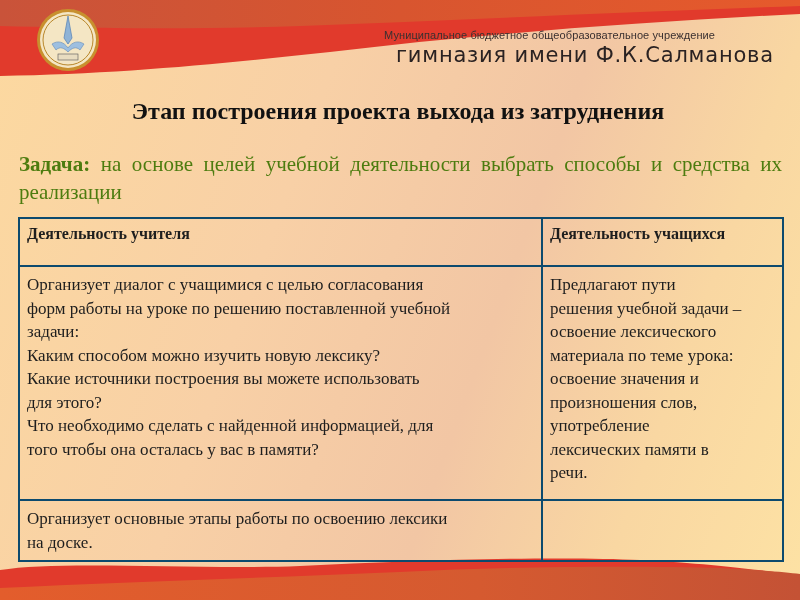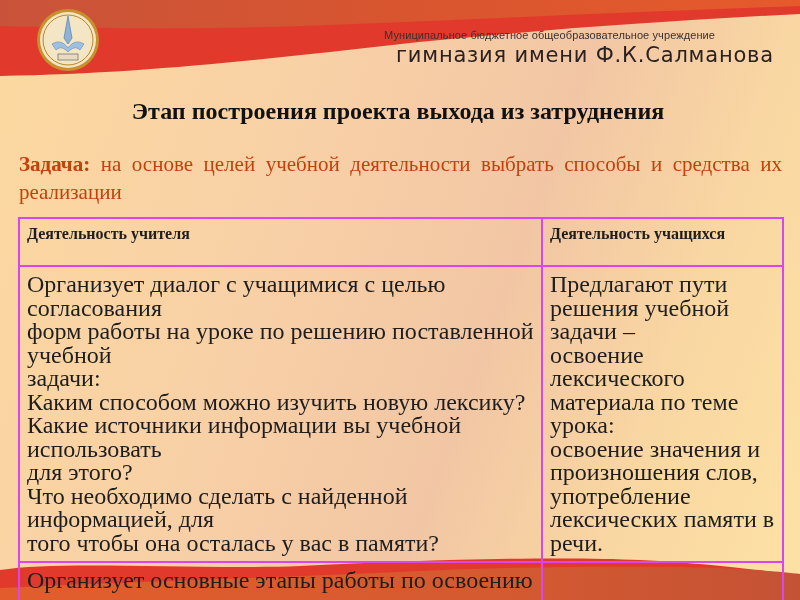--- a/index.html
+++ b/index.html
@@ -17,34 +17,34 @@
   .org-name {
     position: absolute; left: 396px; top: 43px; z-index: 2;
     font-family: "DejaVu Sans", sans-serif; font-size: 21px; color: #2a2222; letter-spacing: 0.8px;
   }
   .title {
     position: absolute; left: 0; width: 796px; top: 98px; text-align: center; z-index: 2;
     font-family: "Liberation Serif", serif; font-weight: bold; font-size: 24px; color: #111;
   }
   .task {
     position: absolute; left: 19px; width: 763px; top: 150px; z-index: 2;
-    font-size: 21px; line-height: 28px; color: #c2410c; text-align: justify;
+    font-size: 21px; line-height: 28px; color: #4d7c0f; text-align: justify;
   }
   .task b { font-weight: bold; }
   table.main {
     position: absolute; left: 18px; top: 217px; width: 766px; z-index: 2;
     border-collapse: collapse;
     font-family: "Liberation Serif", serif; color: #1e1e1e;
   }
   table.main td, table.main th {
-    border: 2px solid #d946ef; vertical-align: top; text-align: left;
+    border: 2px solid #0c4a6e; vertical-align: top; text-align: left;
     padding: 6px 7px;
   }
   table.main th { font-weight: bold; font-size: 16px; height: 34px; }
-  table.main td { font-size: 24px; line-height: 23.5px; }
+  table.main td { font-size: 17px; line-height: 23.5px; }
   .col1 { width: 507px; }
   .row1 td { height: 220px; }
   .row2 td { height: 42px; }
   .ln { display: block; }
 </style>
 </head>
 <body>
 
 <svg class="bg-waves" viewBox="0 0 800 600" preserveAspectRatio="none">
   <defs>
@@ -95,21 +95,21 @@
       <tr>
     <th class="col1">Деятельность учителя</th>
     <th>Деятельность учащихся</th>
   </tr>
   <tr class="row1">
     <td>
       <span class="ln">Организует диалог с учащимися с целью  согласования</span>
       <span class="ln">форм работы на уроке по решению поставленной учебной</span>
       <span class="ln">задачи:</span>
       <span class="ln">Каким способом можно изучить новую лексику?</span>
-      <span class="ln">Какие источники информации вы учебной использовать</span>
+      <span class="ln">Какие источники построения вы можете использовать</span>
       <span class="ln">для этого?</span>
       <span class="ln">Что необходимо сделать с найденной информацией, для</span>
       <span class="ln">того чтобы она осталась у вас в памяти?</span>
     </td>
     <td>
       <span class="ln">Предлагают пути</span>
       <span class="ln">решения учебной задачи –</span>
       <span class="ln">освоение лексического</span>
       <span class="ln">материала по теме урока:</span>
       <span class="ln">освоение значения и</span>

